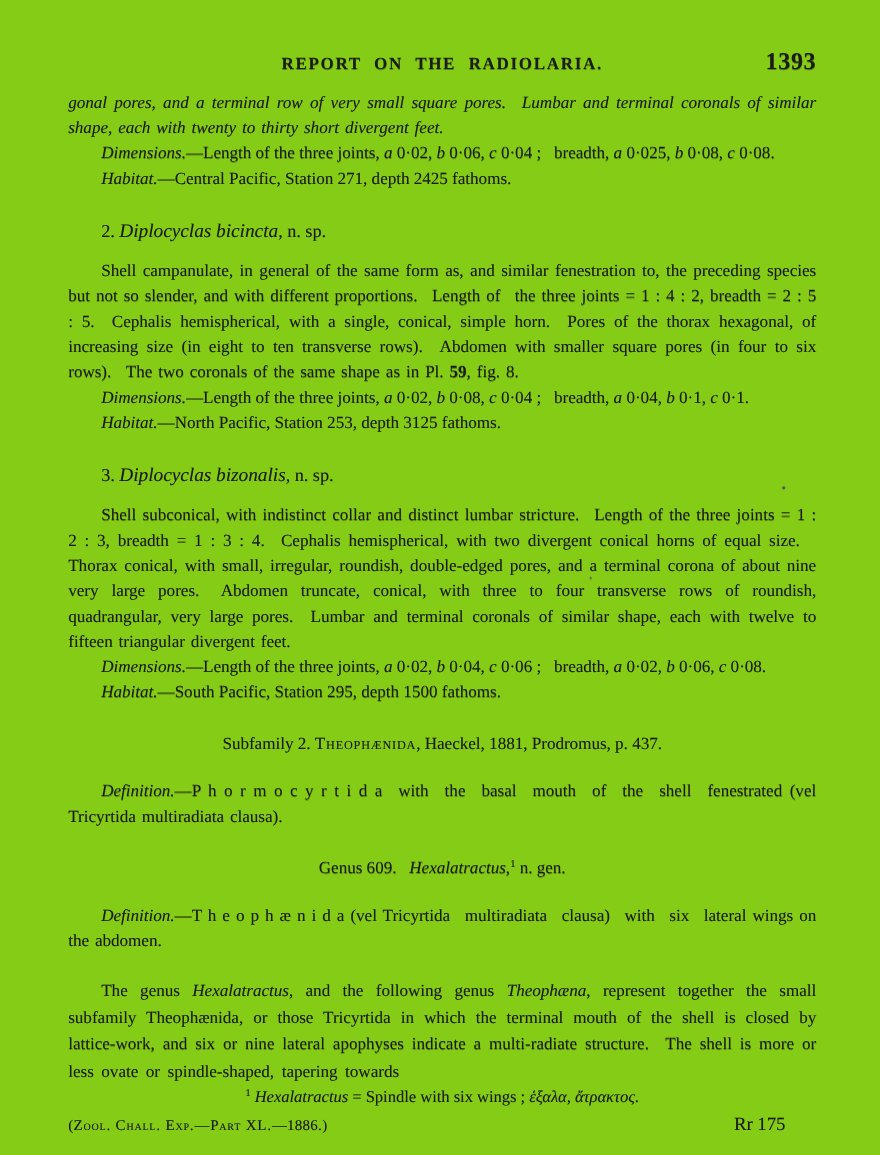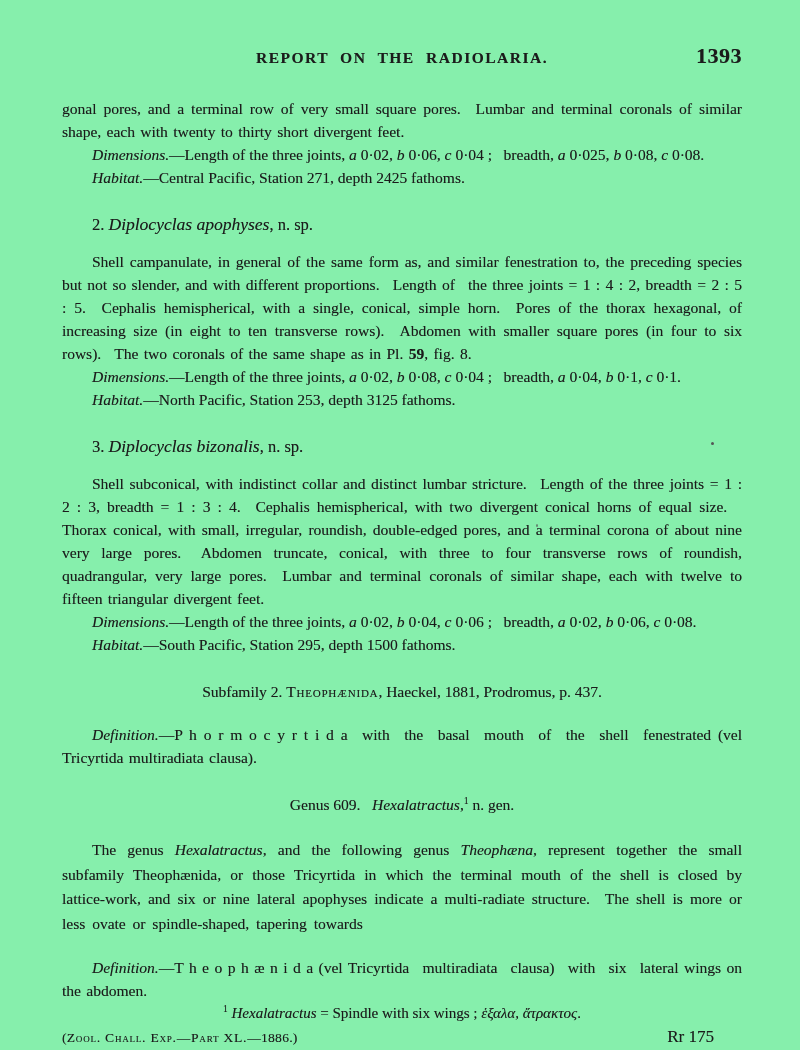--- a/index.html
+++ b/index.html
@@ -5,21 +5,21 @@
   html, body {
     margin: 0;
     padding: 0;
     background: #e8e8e6;
   }
   .page {
     position: relative;
     width: 800px;
     height: 1050px;
     margin: 0 auto;
-    background: #86efac;
+    background: #84cc16;
     color: #1b1b1b;
     font-family: "Liberation Serif", "DejaVu Serif", serif;
     font-size: 15.5px;
     line-height: 23px;
     overflow: hidden;
     text-shadow: 0.2px 0.2px 0.35px rgba(20,20,20,0.4);
   }
   .content {
     position: absolute;
     left: 62px;
@@ -49,21 +49,21 @@
     font-weight: bold;
   }
   p { margin: 0; }
   .para {
     text-align: justify;
     text-indent: 30px;
     word-spacing: 1.5px;
   }
   .para.no-indent { text-indent: 0; }
   .line { text-indent: 30px; }
-  .intro { margin-top: 28px; }
+  .intro { margin-top: 12px; font-style: italic; }
   .species-heading {
     margin: 24px 0 14px 0;
     text-indent: 30px;
     font-size: 16.5px;
   }
   .species-heading i { font-size: 17.5px; }
   .centered-heading {
     margin-top: 24px;
     text-align: center;
     text-indent: 0;
@@ -108,37 +108,37 @@
     <header class="page-header">
       <span></span>
       <h1 class="running-title">REPORT ON THE RADIOLARIA.</h1>
       <span class="page-num">1393</span>
     </header>
 
     <p class="para no-indent intro">gonal pores, and a terminal row of very small square pores.  Lumbar and terminal coronals of similar shape, each with twenty to thirty short divergent feet.</p>
     <p class="line"><i>Dimensions.</i>—Length of the three joints, <i>a</i> 0·02, <i>b</i> 0·06, <i>c</i> 0·04 ;  breadth, <i>a</i> 0·025, <i>b</i> 0·08, <i>c</i> 0·08.</p>
     <p class="line"><i>Habitat.</i>—Central Pacific, Station 271, depth 2425 fathoms.</p>
 
-    <p class="species-heading">2. <i>Diplocyclas apophyses</i>, n. sp.</p>
+    <p class="species-heading">2. <i>Diplocyclas bicincta</i>, n. sp.</p>
     <p class="para">Shell campanulate, in general of the same form as, and similar fenestration to, the preceding species but not so slender, and with different proportions.  Length of  the three joints = 1 : 4 : 2, breadth = 2 : 5 : 5.  Cephalis hemispherical, with a single, conical, simple horn.  Pores of the thorax hexagonal, of increasing size (in eight to ten transverse rows).  Abdomen with smaller square pores (in four to six rows).  The two coronals of the same shape as in Pl. <b>59</b>, fig. 8.</p>
     <p class="line"><i>Dimensions.</i>—Length of the three joints, <i>a</i> 0·02, <i>b</i> 0·08, <i>c</i> 0·04 ;  breadth, <i>a</i> 0·04, <i>b</i> 0·1, <i>c</i> 0·1.</p>
     <p class="line"><i>Habitat.</i>—North Pacific, Station 253, depth 3125 fathoms.</p>
 
     <p class="species-heading">3. <i>Diplocyclas bizonalis</i>, n. sp.</p>
     <p class="para">Shell subconical, with indistinct collar and distinct lumbar stricture.  Length of the three joints = 1 : 2 : 3, breadth = 1 : 3 : 4.  Cephalis hemispherical, with two divergent conical horns of equal size.  Thorax conical, with small, irregular, roundish, double-edged pores, and a terminal corona of about nine very large pores.  Abdomen truncate, conical, with three to four transverse rows of roundish, quadrangular, very large pores.  Lumbar and terminal coronals of similar shape, each with twelve to fifteen triangular divergent feet.</p>
     <p class="line"><i>Dimensions.</i>—Length of the three joints, <i>a</i> 0·02, <i>b</i> 0·04, <i>c</i> 0·06 ;  breadth, <i>a</i> 0·02, <i>b</i> 0·06, <i>c</i> 0·08.</p>
     <p class="line"><i>Habitat.</i>—South Pacific, Station 295, depth 1500 fathoms.</p>
 
     <p class="centered-heading">Subfamily 2. <span class="sc">Theophænida</span>, Haeckel, 1881, Prodromus, p. 437.</p>
     <p class="para def-para"><i>Definition.</i>—P h o r m o c y r t i d a  with  the  basal  mouth  of  the  shell  fenestrated (vel Tricyrtida multiradiata clausa).</p>
 
     <p class="centered-heading">Genus 609.  <i>Hexalatractus</i>,<sup>1</sup> n. gen.</p>
+    <p class="para def-para"><i>Definition.</i>—T h e o p h æ n i d a (vel Tricyrtida  multiradiata  clausa)  with  six  lateral wings on the abdomen.</p>
+
     <p class="para discussion">The genus <i>Hexalatractus</i>, and the following genus <i>Theophæna</i>, represent together the small subfamily Theophænida, or those Tricyrtida in which the terminal mouth of the shell is closed by lattice-work, and six or nine lateral apophyses indicate a multi-radiate structure.  The shell is more or less ovate or spindle-shaped, tapering towards</p>
-
-    <p class="para def-para"><i>Definition.</i>—T h e o p h æ n i d a (vel Tricyrtida  multiradiata  clausa)  with  six  lateral wings on the abdomen.</p>
 
     <p class="footnote"><sup>1</sup> <i>Hexalatractus</i> = Spindle with six wings ; <i>ἑξαλα, ἄτρακτος</i>.</p>
 
     <footer class="page-footer">
       <span class="footer-left">(<span class="sc">Zool. Chall. Exp.—Part XL.</span>—1886.)</span>
       <span class="footer-right">Rr 175</span>
     </footer>
 
   </div>
 

